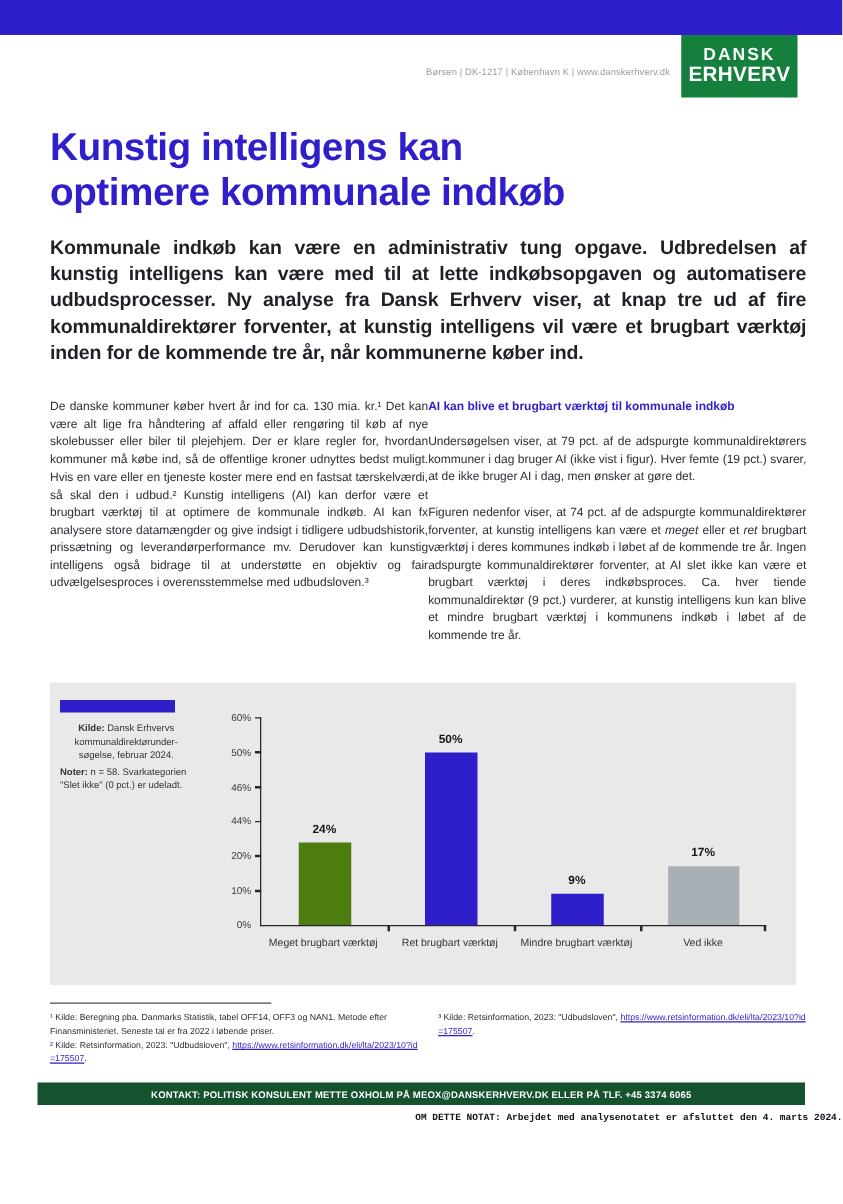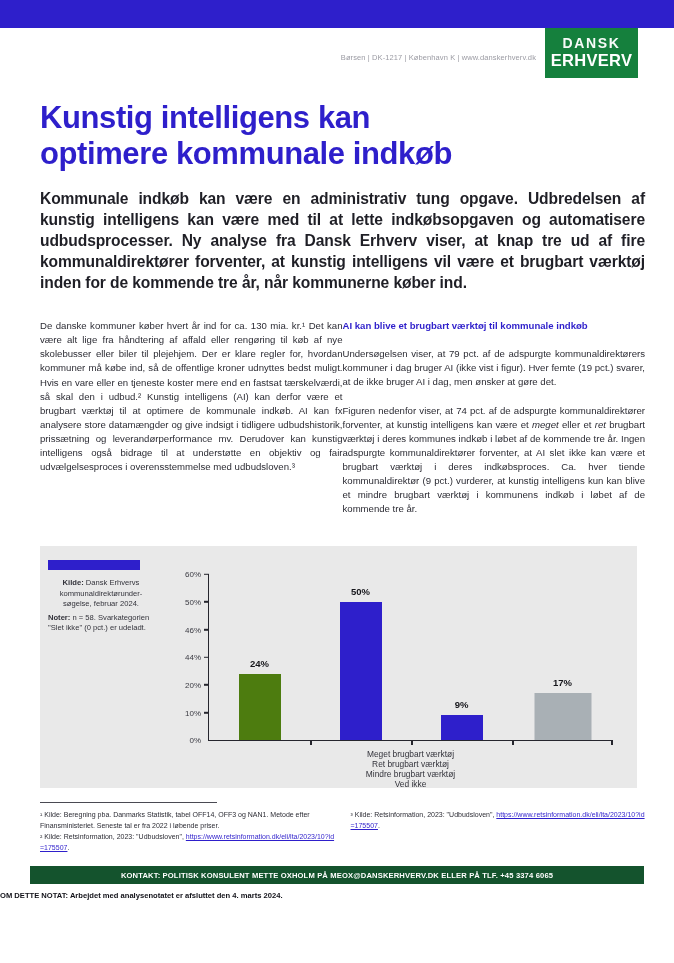--- a/index.html
+++ b/index.html
@@ -39,32 +39,32 @@
   .ymark{position:absolute;display:block;right:100%;width:5px;height:1.6px;background:#26262e;transform:translateY(50%);}
   .y0{bottom:0;} .y1{bottom:16.667%;} .y2{bottom:33.333%;} .y3{bottom:50%;}
   .y4{bottom:66.667%;} .y5{bottom:83.333%;} .y6{bottom:100%;}
   .bars{position:absolute;left:0;right:0;top:0;bottom:0;display:flex;}
   .slot{flex:1;position:relative;}
   .bar{position:absolute;bottom:0;left:50%;transform:translateX(-50%);width:42px;}
   .val{position:absolute;bottom:100%;margin-bottom:5px;left:50%;transform:translateX(-50%);
        font-size:9.5px;font-weight:700;color:#15151a;white-space:nowrap;}
   .xmark{position:absolute;display:block;top:100%;width:1.6px;height:5px;background:#26262e;}
   .xm1{left:25%;} .xm2{left:50%;} .xm3{left:75%;} .xm4{right:0;}
-  .xlabels{display:flex;margin-top:8px;flex-direction:column;}
+  .xlabels{display:flex;margin-top:8px;}
   .xlabel{flex:1;text-align:center;font-size:8.4px;color:#33333b;}
   
   .rule{margin:14px 0 0 40px;width:177px;border-top:1.2px solid #4a4a52;}
   .footnotes{display:flex;gap:16px;margin:7px 29px 0 40px;font-size:7px;line-height:1.55;}
   .fcol{flex:1;min-width:0;}
   .fcol p{margin:0;}
   .fnlink{color:#2e1fcb;text-decoration:underline;word-break:break-all;}
   
   .contact{margin:12px 30px 0;background:#14532d;color:#fff;text-align:center;
            font-size:7.6px;font-weight:700;letter-spacing:.15px;padding:5px 4px 4px;}
-  .about{margin-top:7px;text-align:left;font-size:7.6px;font-weight:700;color:#111118;}
+  .about{margin-top:7px;text-align:right;font-size:7.6px;font-weight:700;color:#111118;font-family:Liberation Mono, monospace;}
 </style>
 </head>
 <body>
 
 <div class="topbar"></div>
 
 <div class="header">
   <span class="address">Børsen | DK-1217 | København K | www.danskerhverv.dk</span>
   <div class="logo">
     <div class="l1">DANSK</div>

